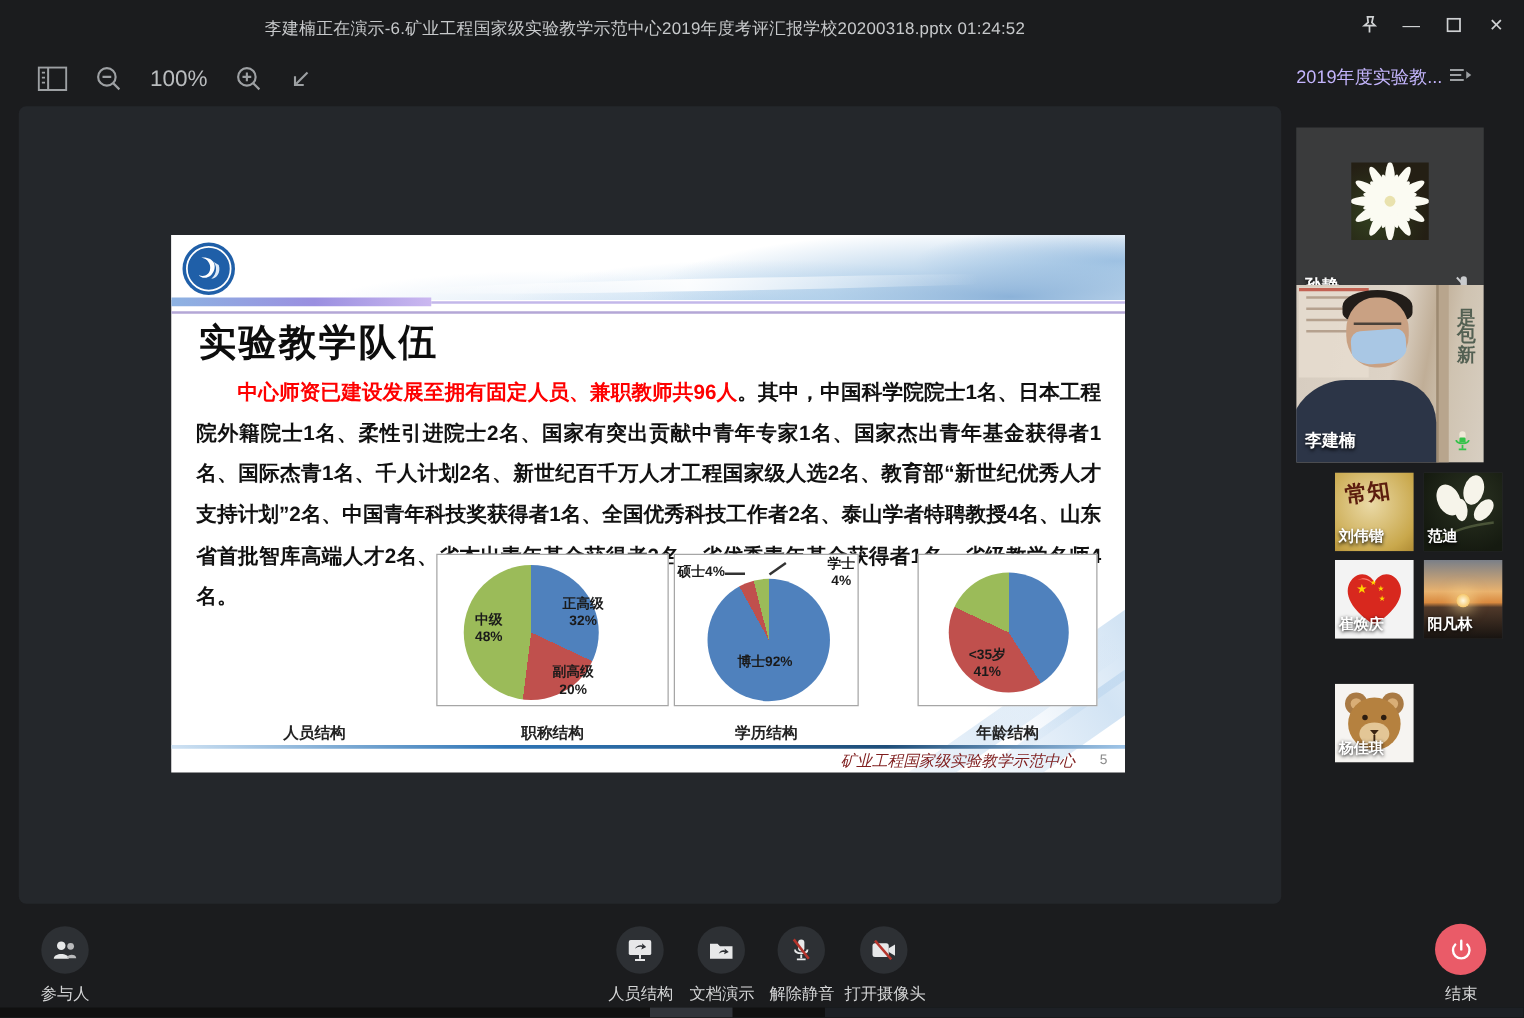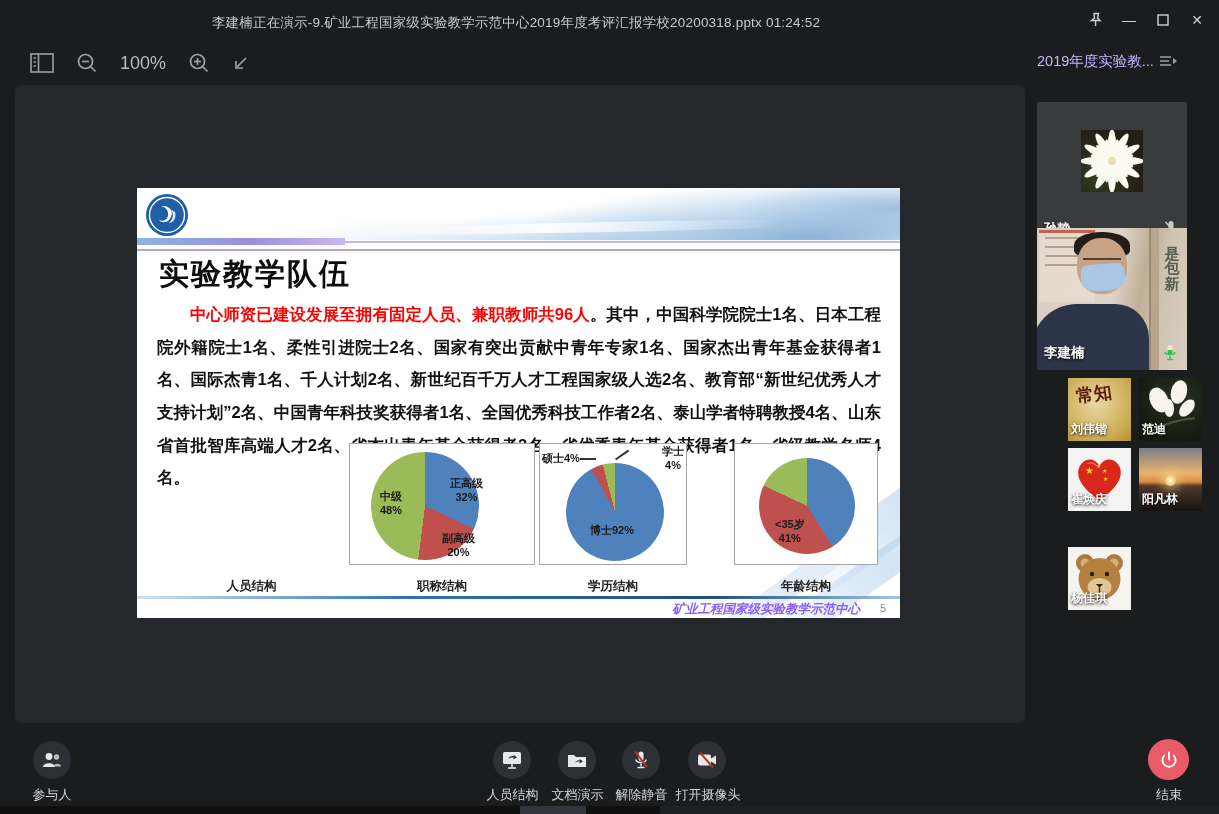--- a/index.html
+++ b/index.html
@@ -67,21 +67,21 @@
   .leader { position:absolute; background:#333; }
 
   .chart-caption { position:absolute; top:390px; font-size:12.5px; font-weight:700; color:#222; text-align:center; }
   .cap1 { left:21px;  width:187px; }
   .cap2 { left:212px; width:186px; }
   .cap3 { left:402px; width:148px; }
   .cap4 { left:597px; width:144px; }
 
   .footer-line { position:absolute; left:0; top:408px; width:763px; height:3px;
      background:linear-gradient(90deg,#cfe2f3,#2e75b6 35%,#1f4e79 75%,#9fc5e8); }
-  .slide-footer { position:absolute; right:40px; top:413px; font-size:12.5px; font-weight:700; font-style:italic; color:#8b5cf6; }
+  .slide-footer { position:absolute; right:40px; top:413px; font-size:12.5px; font-weight:400; font-style:italic; color:#7f1d1d; }
   .slide-page { position:absolute; right:14px; top:414px; font-size:11px; color:#8a8a8a; }
 
   
   .panel { position:absolute; left:1032px; top:0; width:187px; height:814px; }
   .panel-header { position:absolute; left:5px; top:52px; width:178px; display:flex; align-items:center; }
   .panel-title { color:#c4b5fd; font-size:14.5px; }
   .panel-hicon { margin-left:6px; }
 
   .tile-large { position:absolute; left:5px; width:150px; background:#3a3b3c; overflow:hidden; }
   .tile-sun { top:102px; height:144px; }
@@ -141,21 +141,21 @@
   .bstrip { position:absolute; left:0; bottom:0; width:1219px; height:8px; background:#101010; }
   .bstrip .seg1 { position:absolute; left:520px; width:66px; height:8px; background:#32353b; }
   .bstrip .seg2 { position:absolute; left:660px; width:559px; height:8px; background:#1d2025; }
 </style>
 </head>
 <body>
 
 <div class="app">
 
   <div class="titlebar">
-    <div class="title-text">李建楠正在演示-9.矿业工程国家级实验教学示范中心2019年度考评汇报学校20200318.pptx 01:24:52</div>
+    <div class="title-text">李建楠正在演示-6.矿业工程国家级实验教学示范中心2019年度考评汇报学校20200318.pptx 01:24:52</div>
     <div class="win-controls">
       <div class="win-btn">
         <svg width="15" height="16" viewBox="0 0 15 16">
             <path d="M6 1.5 L10.5 1.5 L9.5 6 L12 8.5 L3.5 8.5 L6.5 6 Z M7.6 8.5 L7.6 14" fill="none" stroke="#cfd1d3" stroke-width="1.4"></path>
           </svg>
       </div>
       <div class="win-btn">—</div>
       <div class="win-btn">
         <svg width="12" height="12" viewBox="0 0 12 12">
             <rect x="1" y="1" width="10" height="10" fill="none" stroke="#cfd1d3" stroke-width="1.4"></rect>

